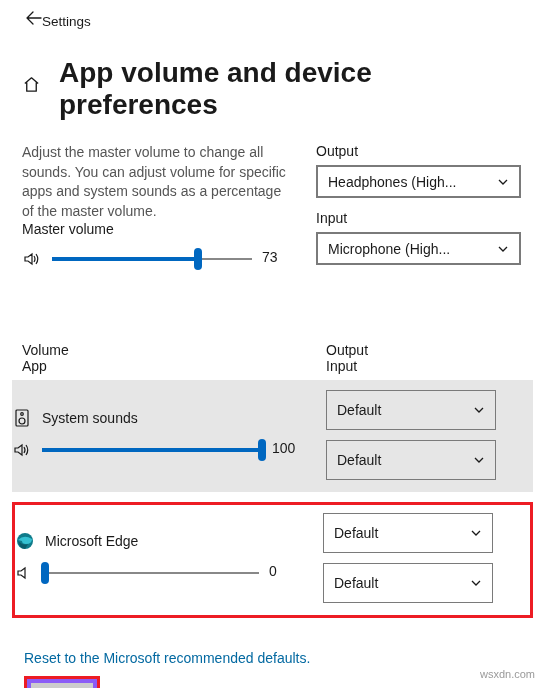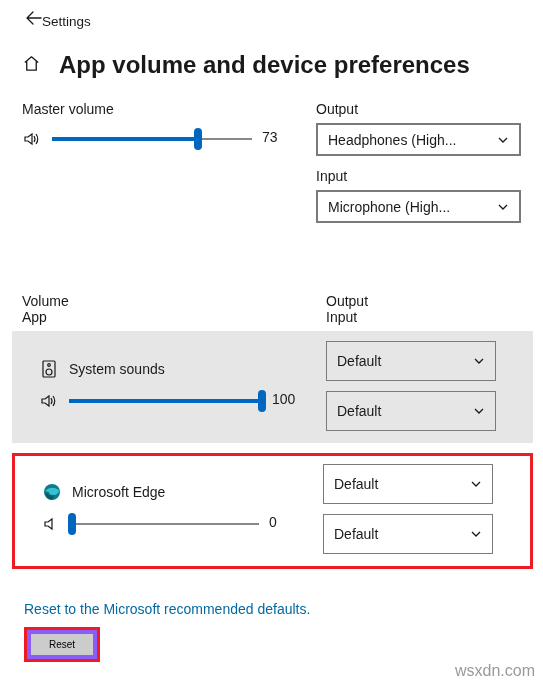--- a/index.html
+++ b/index.html
@@ -20,21 +20,21 @@
     }
     .back-arrow { width: 16px; height: 16px; }
     .settings-lbl { font-size: 13.5px; }
     .header-row {
       display: flex;
       align-items: center;
       gap: 18px;
       padding: 14px 22px 0px 22px;
     }
     .home-icon { width: 19px; height: 19px; flex:0 0 auto; }
-    .page-title { font-size: 24px; font-weight: 600; }
+    .page-title { font-size: 28px; font-weight: 600; margin-top: 6px; }
     .content { padding: 22px 22px 0 22px; }
     .top-grid {
       display: grid;
       grid-template-columns: 1fr 205px;
       column-gap: 26px;
       align-items: start;
     }
     .desc { color: #555; font-size: 14px; line-height: 1.4; }
     .mv-label { font-size: 14px; }
     .slider-row {
@@ -82,42 +82,42 @@
       column-gap: 26px;
       margin-top: 70px;
       font-size: 14px;
     }
     .app-col { display:flex; flex-direction:column; }
     .app-row {
       display: grid;
       grid-template-columns: 1fr 195px;
       column-gap: 26px;
       align-items: center;
-      padding: 10px 12px 12px 27px;
+      padding: 10px 12px 12px 0;
       margin-left: -10px; margin-right: -12px;
     }
     .app-row.shaded { background: #e6e6e6; margin-top: 6px; }
     .app-row.highlighted { border: 3px solid #ed1c24; margin-top: 10px; padding-top:8px; }
     .app-left {}
     .app-head { display:flex; align-items:center; gap:10px; }
     .app-ico { width: 20px; height: 20px; flex:0 0 auto; }
     .app-name { font-size: 14px; }
     .app-right { display:flex; flex-direction:column; gap:10px; align-items:flex-start; }
     .reset-block { margin-top: 32px; padding-left: 2px; }
     .reset-text { color: #0369a1; font-size: 14px; }
     .reset-btn-wrap {
       display:inline-block; border: 3px solid #ed1c24; margin-top: 10px; padding: 0;
     }
     .reset-btn {
       background: #ccc; border: 4px solid #8b5cf6;
       padding: 5px 18px; font-family: inherit; font-size: 10px;
     }
     .watermark {
       position: absolute; right: 8px; bottom: 8px;
-      font-size: 16px; color: #9a9a9a;
+      font-size: 11px; color: #9a9a9a;
     }
   </style>
 </head>
 <body>
 
 <div class="titlebar">
   <span>
     <svg class="back-arrow" viewBox="0 0 16 16">
         <path d="M7 2 L1 8 L7 14 M1 8 H15" stroke="#1a1a1a" stroke-width="1.3" fill="none" stroke-linecap="round" stroke-linejoin="round"></path>
       </svg>
@@ -131,20 +131,21 @@
         <path d="M3 9 L10 3 L17 9 M5 8 V17 H15 V8" stroke="#1a1a1a" stroke-width="1.4" fill="none" stroke-linejoin="round"></path>
       </svg>
   </span>
   <h1 class="page-title">App volume and device preferences</h1>
 </div>
 
 <div class="content">
 
   <div class="top-grid">
     <div>
+      <p class="desc">Adjust the master volume to change all sounds. You can adjust volume for specific apps and system sounds as a percentage of the master volume.</p>
       <div class="mv-label">Master volume</div>
       <div class="slider-row">
         <span>
           <svg class="vol-ico" viewBox="0 0 20 20">
               <path d="M3 8 H6 L10 5 V15 L6 12 H3 Z" fill="none" stroke="#1a1a1a" stroke-width="1.2"></path>
               <path d="M12 7 Q14 10 12 13 M14 5 Q17.5 10 14 15" fill="none" stroke="#1a1a1a" stroke-width="1.2"></path>
             </svg>
         </span>
         <div class="slider">
           <div class="track-bg"></div>

